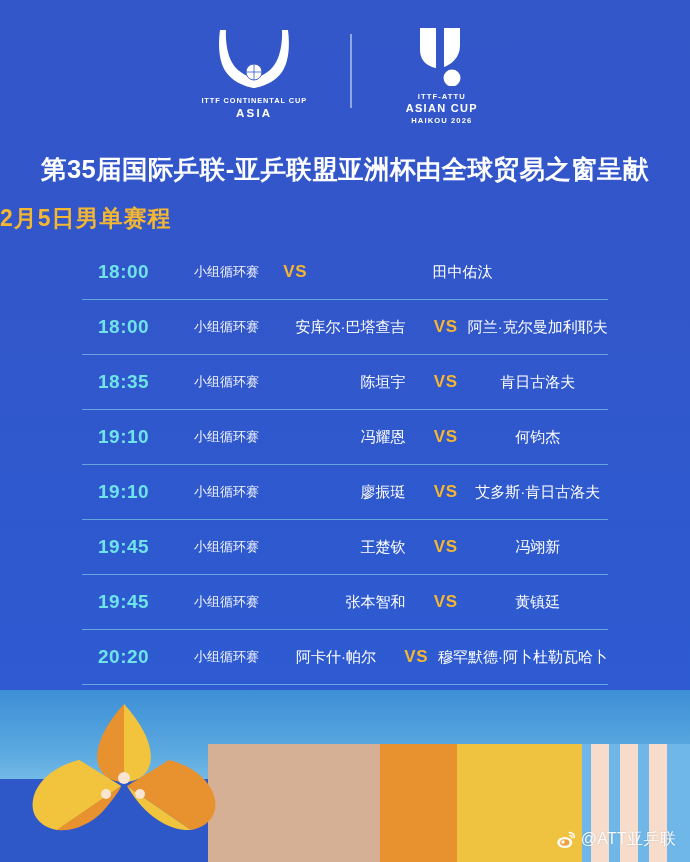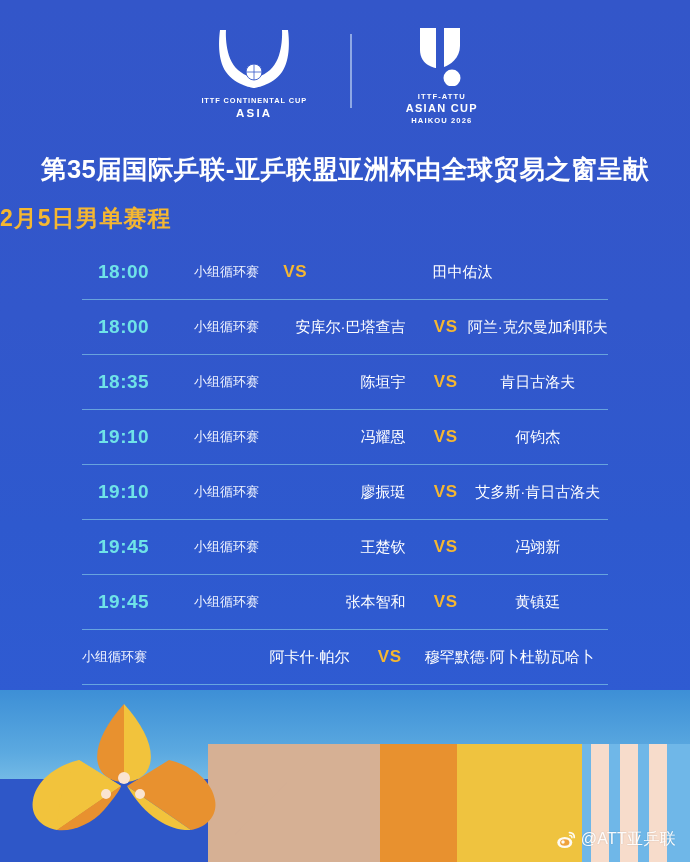--- a/index.html
+++ b/index.html
@@ -247,20 +247,21 @@
       <div class="c-time" style="color: rgb(111, 227, 232);">19:45</div>
       <div class="c-stage">小组循环赛</div>
       <div class="c-match">
         <div class="c-p1">张本智和</div>
         <div class="c-vs" style="color: rgb(245, 183, 49);">VS</div>
         <div class="c-p2">黄镇廷</div>
       </div>
     </div>
 
     <div class="row">
+      <div class="c-time" style="color: rgb(111, 227, 232);">20:20</div>
       <div class="c-stage">小组循环赛</div>
       <div class="c-match">
         <div class="c-p1">阿卡什·帕尔</div>
         <div class="c-vs" style="color: rgb(245, 183, 49);">VS</div>
         <div class="c-p2">穆罕默德·阿卜杜勒瓦哈卜</div>
       </div>
     </div>
 
   </div>
 

